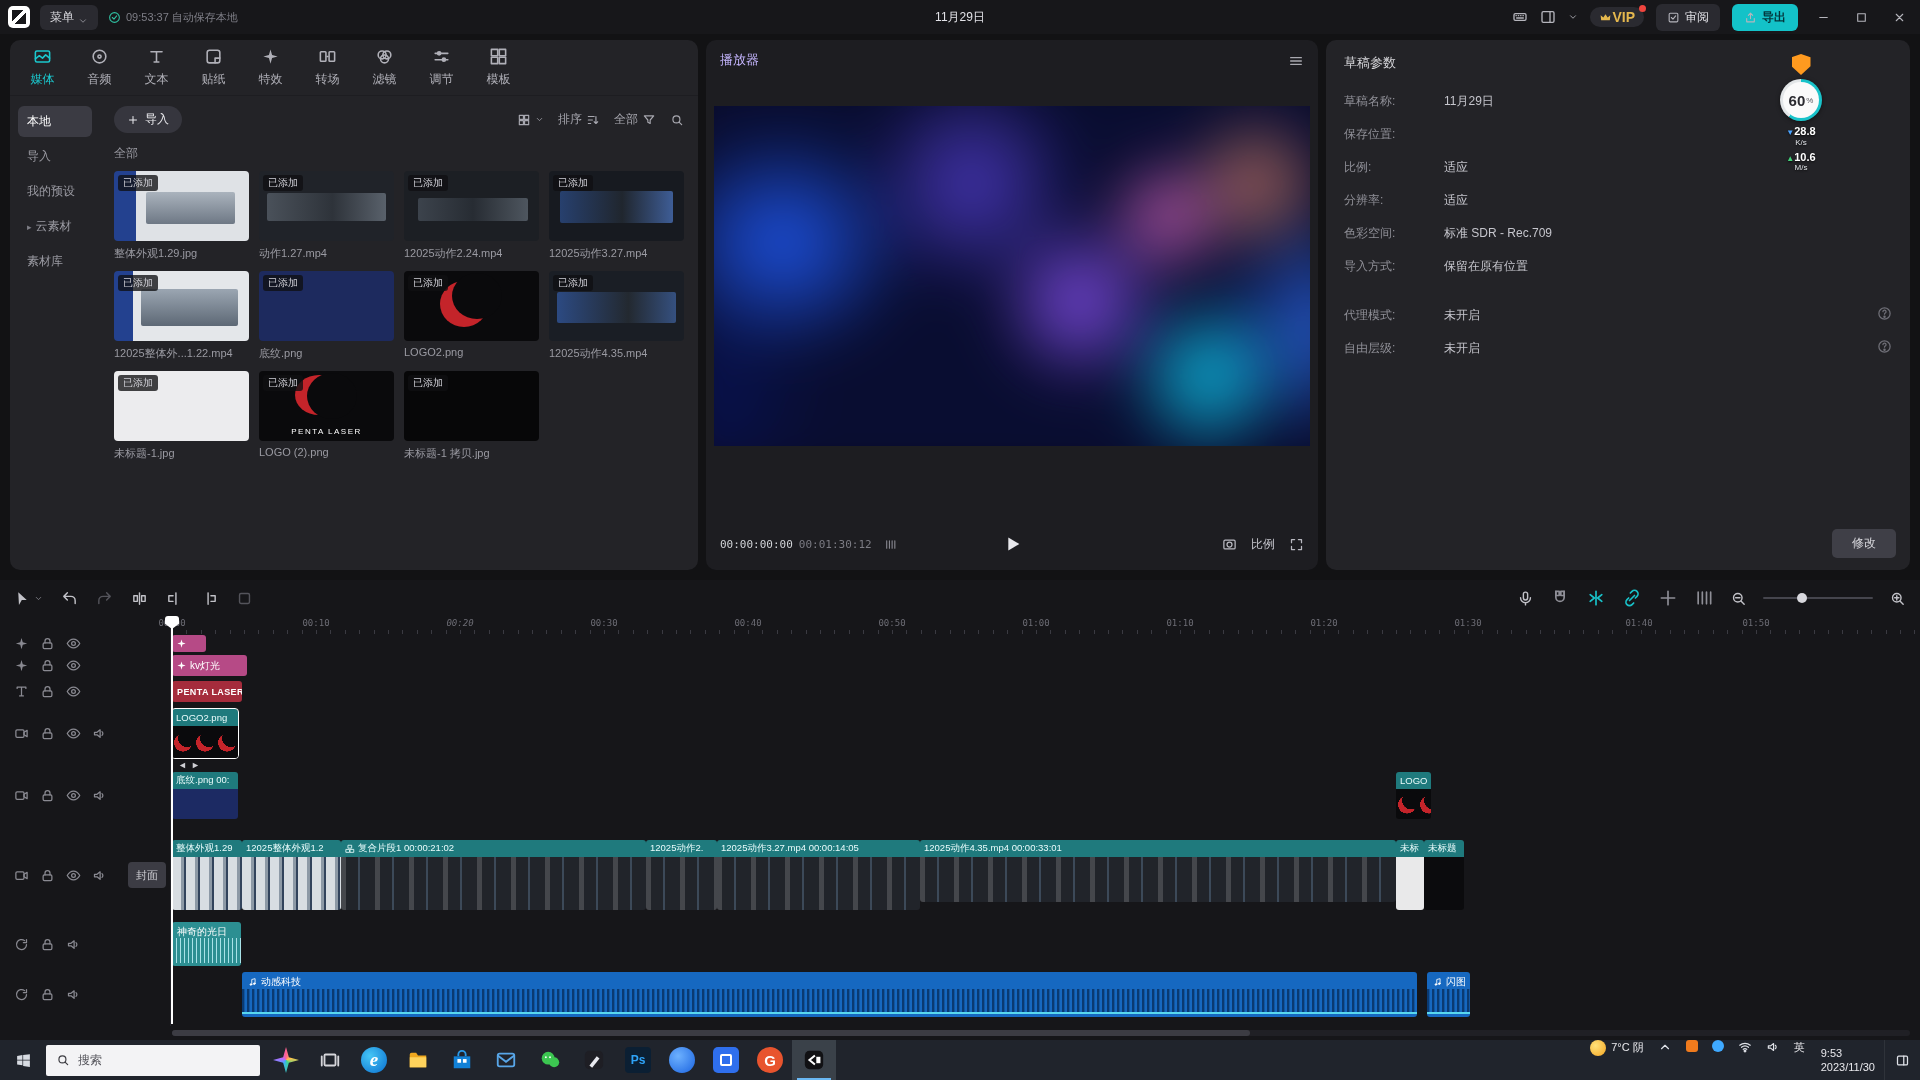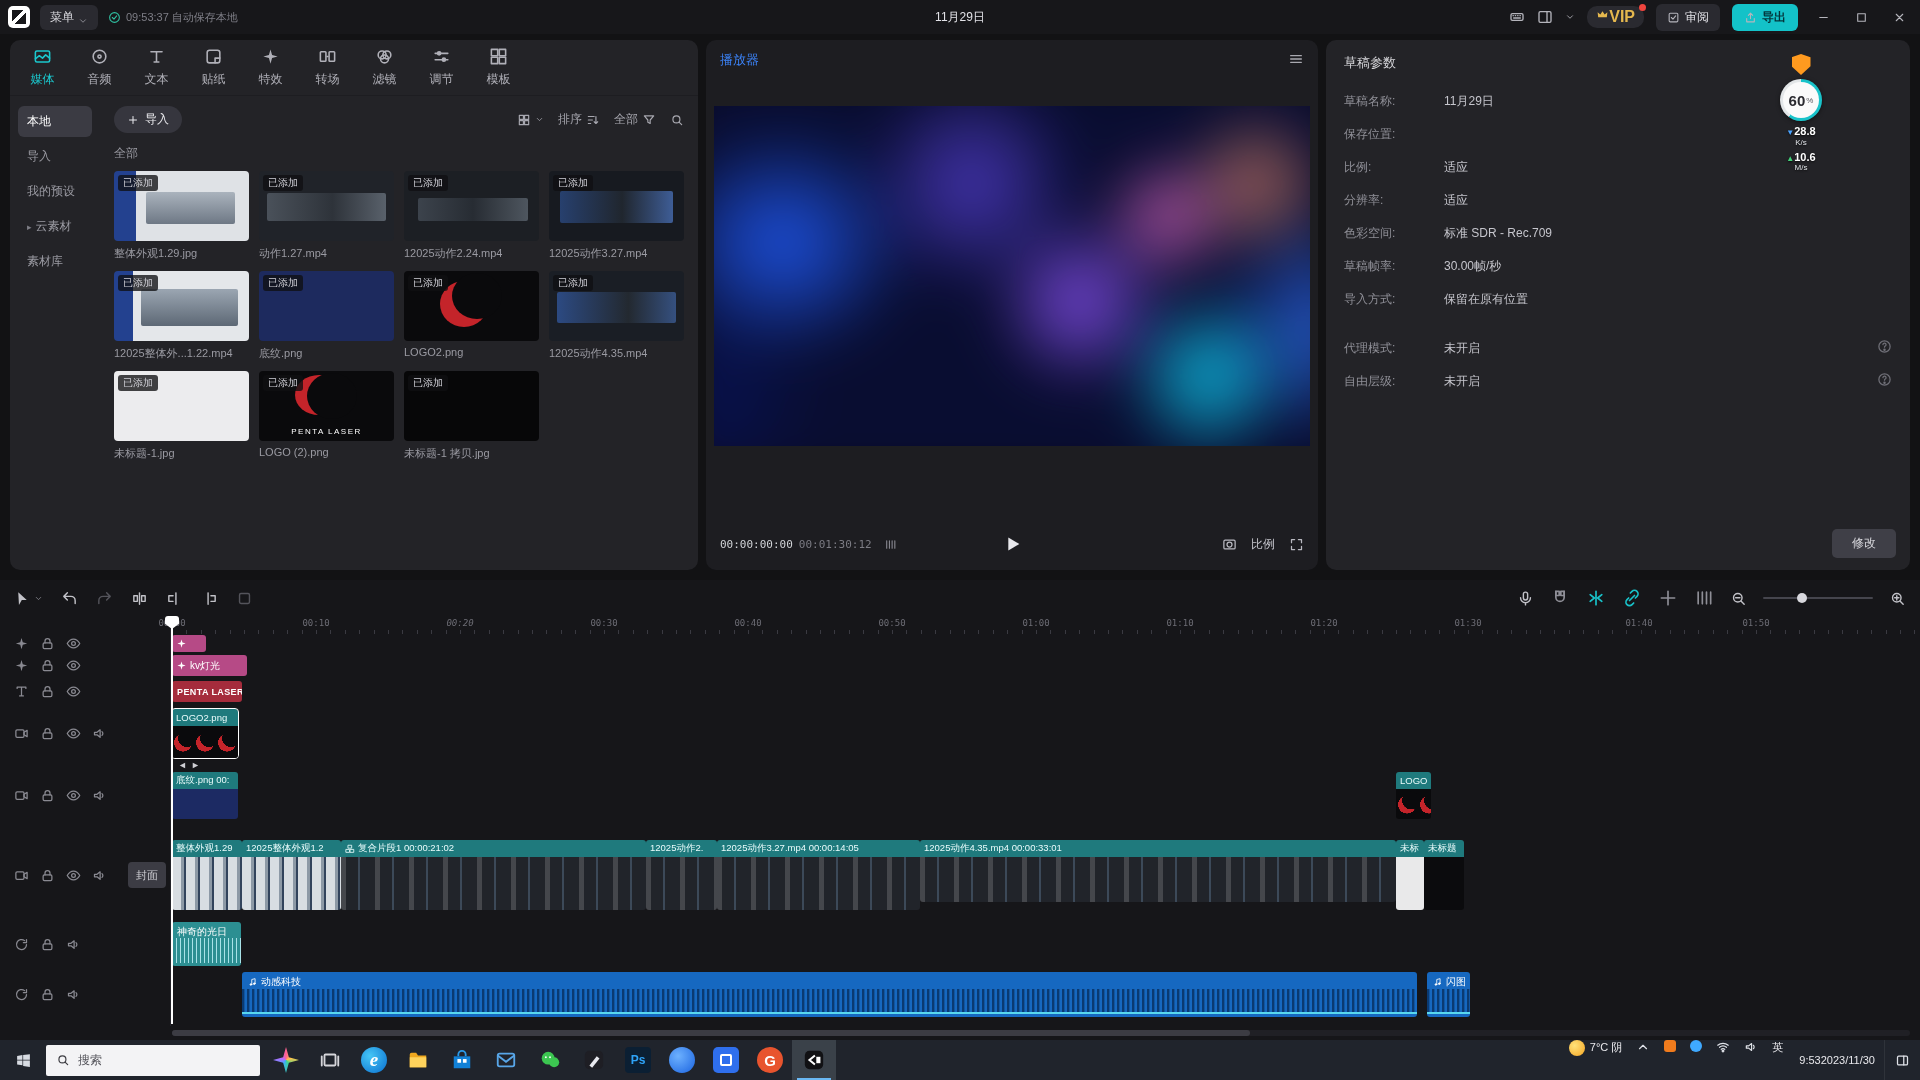--- a/index.html
+++ b/index.html
@@ -13,21 +13,21 @@
 .topbar{position:absolute;left:0;top:0;width:1920px;height:34px;background:#17171a;display:flex;align-items:center;padding:0 8px;gap:10px;z-index:40}
 .logo-mark{width:22px;height:22px;border-radius:5px;background:#fff;position:relative;flex:none}
 .logo-mark::after{content:"";position:absolute;inset:4px;background:linear-gradient(135deg,#17171a 0 42%,transparent 42% 58%,#17171a 58% 100%)}
 .menu-pill{display:flex;align-items:flex-end;gap:4px;background:#2a2a30;border-radius:6px;padding:4px 10px;color:#d9d9de}
 .menu-pill .ic{width:10px;height:10px;color:#9a9aa1}
 .autosave{display:flex;align-items:center;gap:5px;color:#7e7e86;font-size:11px}
 .autosave .ic{width:13px;height:13px;color:#2fbfa0}
 .tb-title{position:absolute;left:50%;transform:translateX(-50%);color:#e3e3e8;font-size:12px}
 .tb-right{margin-left:auto;display:flex;align-items:center;gap:12px}
 .tb-right .ic{width:16px;height:16px;color:#b5b5bc}
-.vip-pill{display:flex;gap:0;background:#2a2a30;border-radius:10px;padding:2px 9px;color:#e5b84e;font-weight:bold;font-size:16px;position:relative}
+.vip-pill{display:flex;align-items:center;gap:0;background:#2a2a30;border-radius:10px;padding:2px 9px;color:#e5b84e;font-weight:bold;font-size:14px;position:relative}
 .vip-pill .ic{width:13px;height:13px}
 .red-dot{position:absolute;right:-2px;top:-2px;width:7px;height:7px;border-radius:50%;background:#f0453e}
 .btn-review{display:flex;align-items:center;gap:5px;background:#2a2a30;border-radius:6px;padding:5px 11px;color:#e2e2e7}
 .btn-review .ic{width:13px;height:13px}
 .btn-export{display:flex;align-items:center;gap:5px;background:#13c2c8;border-radius:6px;padding:5px 12px;color:#04343a;font-weight:bold}
 .btn-export .ic{width:13px;height:13px}
 .win-btn{width:26px;height:26px;display:flex;align-items:center;justify-content:center;color:#c3c3c9}
 .win-btn .ic{width:13px;height:13px}
 
 
@@ -72,21 +72,21 @@
 .th-white{background:#ececee}
 .th-black{background:#070708}
 .th-logo-black,.th-logo-penta{background:#0a0a0c}
 .th-logo-black::before,.th-logo-penta::before{content:"";position:absolute;left:36px;top:10px;width:48px;height:46px;border-radius:50%;background:#c4242a}
 .th-logo-black::after,.th-logo-penta::after{content:"";position:absolute;left:48px;top:2px;width:50px;height:46px;border-radius:50%;background:#0a0a0c}
 .th-logo-penta::before{top:4px;height:40px}
 .penta-label{position:absolute;bottom:5px;left:0;right:0;text-align:center;color:#fff;font-size:8px;letter-spacing:1.5px;z-index:2}
 
 
 .player{position:absolute;left:706px;top:40px;width:612px;height:530px;background:#1d1d21;border-radius:10px}
-.player-head{display:flex;justify-content:space-between;align-items:flex-start;padding:11px 14px;color:#3b82f6;font-size:13px}
+.player-head{display:flex;justify-content:space-between;align-items:flex-end;padding:11px 14px;color:#c4b5fd;font-size:13px}
 .player-head .ic{width:16px;height:16px;color:#a9a9b0}
 .video{position:absolute;left:8px;top:66px;width:596px;height:340px;background:#04040a;overflow:hidden}
 .bokeh{position:absolute;inset:-40px;filter:blur(26px) saturate(1.25);background:
  radial-gradient(190px 170px at 16% 42%, rgba(45,95,225,.85), transparent 70%),
  radial-gradient(150px 150px at 6% 78%, rgba(10,18,70,.9), transparent 70%),
  radial-gradient(160px 160px at 44% 28%, rgba(95,75,205,.7), transparent 70%),
  radial-gradient(130px 130px at 60% 56%, rgba(145,95,235,.8), transparent 70%),
  radial-gradient(100px 100px at 73% 36%, rgba(235,125,205,.7), transparent 70%),
  radial-gradient(115px 115px at 86% 28%, rgba(250,165,135,.6), transparent 70%),
  radial-gradient(125px 125px at 79% 74%, rgba(45,205,235,.85), transparent 70%),
@@ -191,21 +191,21 @@
 .k-ps{background:#0b1f33;border-radius:4px;color:#2fa3f7;font-size:12px}
 .k-bluecircle{background:radial-gradient(circle at 35% 35%,#6db1ff,#1b64e0);border-radius:50%}
 .k-bluetile{background:#2f6fed;border-radius:5px}
 .k-bluetile::after{content:"";position:absolute;inset:7px;border:2px solid #fff;border-radius:2px}
 .k-gtile{background:#e8542e;border-radius:50%;color:#fff;font-size:15px}
 .tb-tray{margin-left:auto;display:flex;align-items:center;height:40px;color:#e8e8ec;font-size:11px}
 .tray-item{height:40px;display:flex;padding:0 7px;gap:5px}
 .tray-item .ic{width:14px;height:14px;color:#dfe2e8}
 .weather-ic{width:16px;height:16px;border-radius:50%;background:radial-gradient(circle at 35% 35%,#ffe27a,#f5a623)}
 .dot-ic{width:12px;height:12px;border-radius:3px}
-.clock{display:flex;flex-direction:row;align-items:flex-start;line-height:1.3;padding:0 9px}
+.clock{display:flex;flex-direction:column;align-items:flex-start;line-height:1.3;padding:0 9px}
 .notif{width:36px;height:40px;display:flex;align-items:center;justify-content:center;border-left:1px solid rgba(255,255,255,.07)}
 .notif .ic{width:15px;height:15px;color:#dfe2e8}
 </style>
 </head>
 <body>
 
 <div class="app">
 
   <div class="topbar">
     <div class="logo-mark"></div>
@@ -588,24 +588,20 @@
         </div>
         <div class="p-row">
           <div class="p-label">分辨率:</div>
           <div class="p-value">适应</div>
         </div>
         <div class="p-row">
           <div class="p-label">色彩空间:</div>
           <div class="p-value">标准 SDR - Rec.709</div>
         </div>
         <div class="p-row">
-          <div class="p-label">草稿帧率:</div>
-          <div class="p-value">30.00帧/秒</div>
-        </div>
-        <div class="p-row">
           <div class="p-label">导入方式:</div>
           <div class="p-value">保留在原有位置</div>
         </div>
         <div class="p-row gap-top">
           <div class="p-label">代理模式:</div>
           <div class="p-value">未开启</div>
           <span class="ic p-help">
             <svg viewBox="0 0 24 24" fill="none" stroke="currentColor" stroke-width="2" stroke-linecap="round" stroke-linejoin="round">
               <circle cx="12" cy="12" r="9"></circle>
               <path d="M9.5 9a2.5 2.5 0 1 1 3.5 2.3c-.8.4-1 .9-1 1.7"></path>

